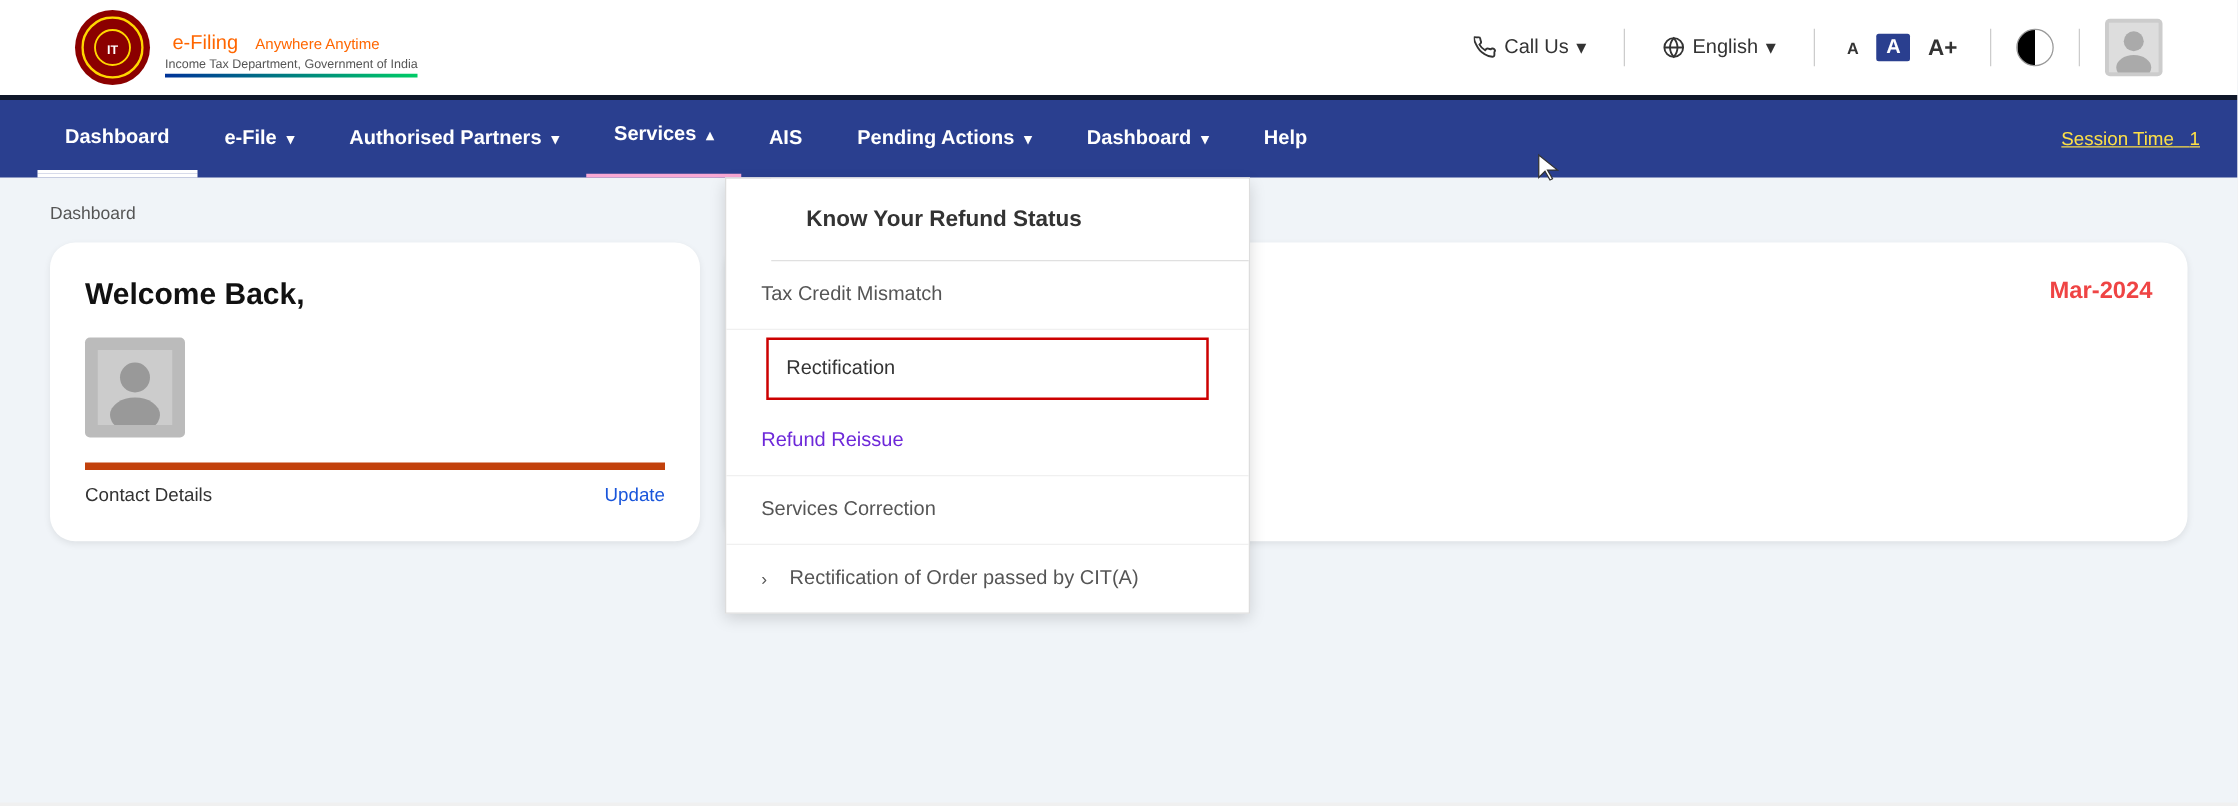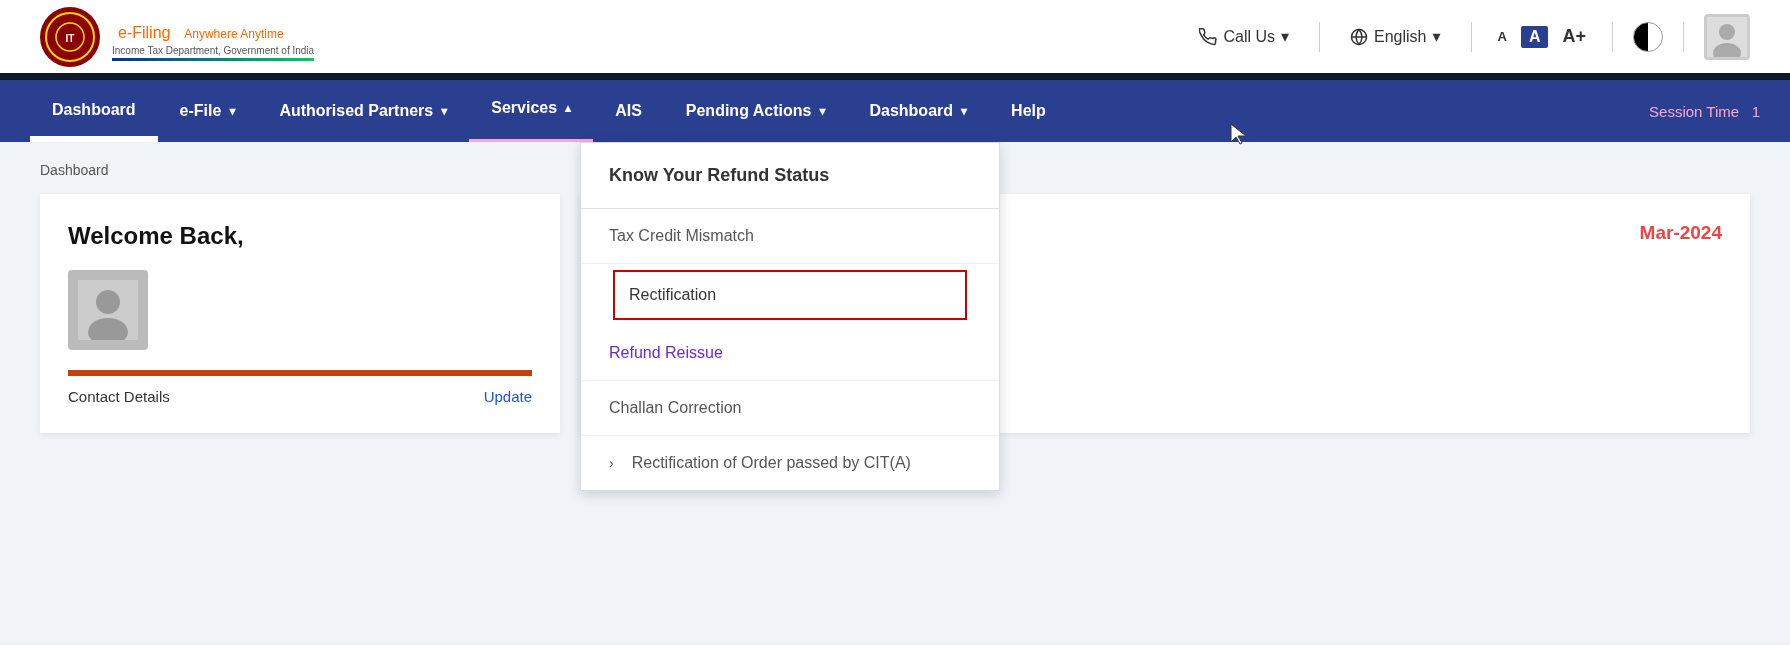--- a/index.html
+++ b/index.html
@@ -4,22 +4,22 @@
   <style>
     * { margin: 0; padding: 0; box-sizing: border-box; }
     body { font-family: Arial, sans-serif; background: #f0f0f0; width: 1790px; min-height: 645px; overflow-x: hidden; }
 
     
     .header {
       background: #fff;
       display: flex;
       align-items: center;
       justify-content: space-between;
-      padding: 8px 40px;
-      border-bottom: 7px solid #0f172a;
+      padding: 8px 60px;
+      border-bottom: 4px solid #0f172a;
       height: 80px;
     }
     .logo-area {
       display: flex;
       align-items: center;
       gap: 12px;
     }
     .logo-emblem {
       width: 60px;
       height: 60px;
@@ -111,23 +111,24 @@
       bottom: 0; left: 0; right: 0;
       height: 3px;
       background: #fff;
     }
     .nav-item .chevron {
       font-size: 12px;
       margin-left: 2px;
     }
     .session-time {
       margin-left: auto;
-      color: #f9a8d4;
+      color: #fde047;
       font-size: 15px;
       white-space: nowrap;
+      text-decoration: underline;
     }
 
     
     .dropdown-menu {
       position: absolute;
       top: 62px;
       left: 580px;
       background: #fff;
       border: 1px solid #ddd;
       box-shadow: 0 4px 12px rgba(0,0,0,0.15);
@@ -143,20 +144,21 @@
       display: flex;
       align-items: center;
       gap: 10px;
     }
     .dropdown-item:last-child { border-bottom: none; }
     .dropdown-item:first-child {
       font-size: 18px;
       font-weight: 600;
       background: #fff;
       border-bottom: 1px solid #ddd;
+      margin-left: 36px;
     }
     .dropdown-item .chevron-right {
       color: #555;
       margin-right: 8px;
       font-size: 14px;
     }
 
     
     .content {
       padding: 20px 40px;
@@ -167,21 +169,21 @@
       font-size: 14px;
       color: #555;
       margin-bottom: 16px;
     }
     .cards-row {
       display: flex;
       gap: 20px;
     }
     .card {
       background: #fff;
-      border-radius: 0;
+      border-radius: 20px;
       padding: 28px;
       flex: 1;
       box-shadow: 0 2px 6px rgba(0,0,0,0.08);
     }
     .card h2 {
       font-size: 24px;
       color: #111;
       margin-bottom: 20px;
     }
     .avatar-large {
@@ -332,21 +334,21 @@
     </div>
     <div style="padding: 6px 32px;">
       <div style="border: 2px solid #cc0000; padding: 14px 14px; cursor:pointer; font-size:16px; color:#333; display:flex; align-items:center;">
         <span>Rectification</span>
       </div>
     </div>
     <div class="dropdown-item" style="padding:18px 28px; color:#6d28d9;">
       <span>Refund Reissue</span>
     </div>
     <div class="dropdown-item" style="padding:18px 28px; color:#555;">
-      <span>Challan Correction</span>
+      <span>Services Correction</span>
     </div>
     <div class="dropdown-item" style="padding:18px 28px; color:#555;">
       <span class="chevron-right">›</span>
       <span>Rectification of Order passed by CIT(A)</span>
     </div>
   </div>
 </nav>
 
 <div class="content">
   <div class="breadcrumb">Dashboard</div>

